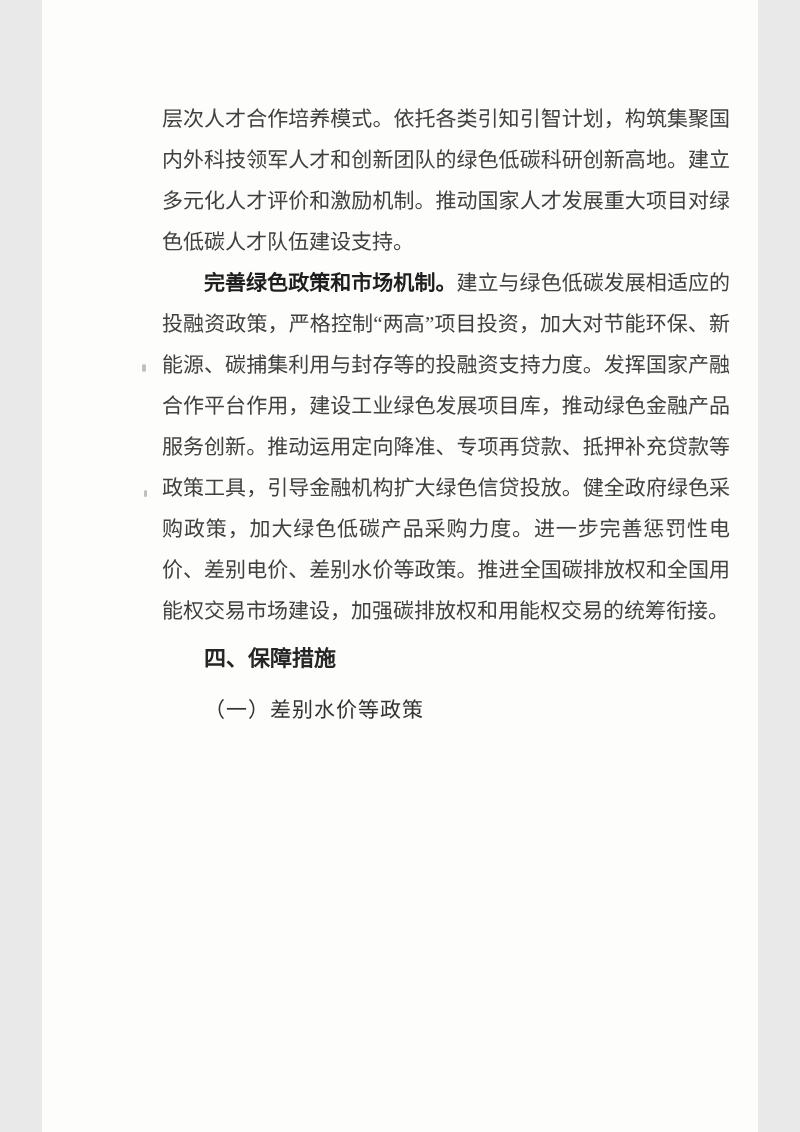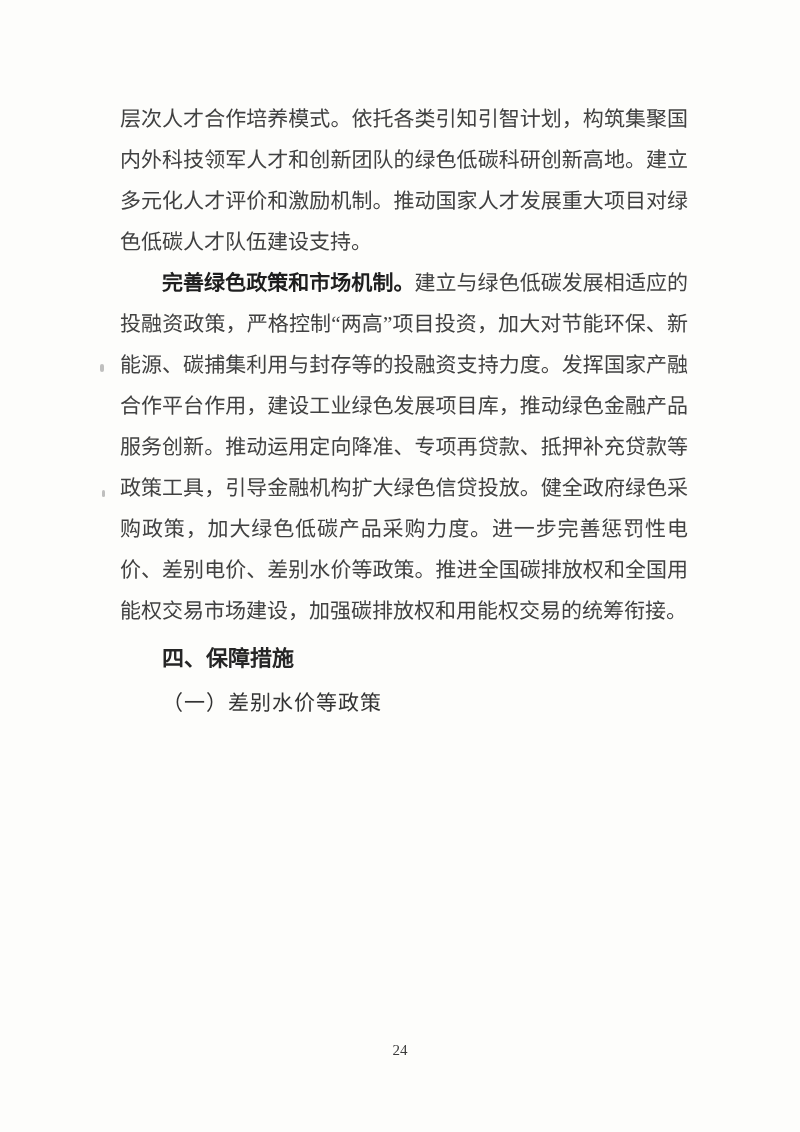--- a/index.html
+++ b/index.html
@@ -1,18 +1,18 @@
 <!DOCTYPE html>
 <html lang="zh-CN"><head>
 <meta charset="utf-8">
 <style>
   html, body { margin: 0; padding: 0; background: #e9e9e9; }
   .page {
     position: relative;
-    width: 800px;
+    width: 716px;
     height: 1132px;
     margin: 0 auto;
     background: #fdfdfb;
     overflow: hidden;
     font-family: "Liberation Serif", "DejaVu Serif", serif;
   }
   .content {
     position: absolute;
     left: 120px;
     top: 99px;
@@ -26,21 +26,21 @@
   .para {
     margin: 0;
     padding: 0;
   }
   .para.indent { text-indent: 2em; }
   .para .lead-bold {
     font-weight: 700;
     color: #1e1e1e;
   }
   .h-major {
-    margin: 6px 0 4px 0;
+    margin: 6px 0 11px 0;
     padding-left: 42px;
     font-family: "Liberation Sans", "DejaVu Sans", sans-serif;
     font-weight: 700;
     font-size: 22px;
     line-height: 41px;
     color: #262626;
     text-align: left;
   }
   .h-minor {
     margin: 0;
@@ -84,14 +84,13 @@
 
     <p class="para indent"><span class="lead-bold">完善绿色政策和市场机制。</span><span>建立与绿色低碳发展相适应的投融资政策，严格控制“两高”项目投资，加大对节能环保、新能源、碳捕集利用与封存等的投融资支持力度。发挥国家产融合作平台作用，建设工业绿色发展项目库，推动绿色金融产品服务创新。推动运用定向降准、专项再贷款、抵押补充贷款等政策工具，引导金融机构扩大绿色信贷投放。健全政府绿色采购政策，加大绿色低碳产品采购力度。进一步完善惩罚性电价、差别电价、差别水价等政策。推进全国碳排放权和全国用能权交易市场建设，加强碳排放权和用能权交易的统筹衔接。</span></p>
 
     <h2 class="h-major">四、保障措施</h2>
 
     <h3 class="h-minor">（一）差别水价等政策</h3>
 
 
   </div>
 
-  <div class="page-number">24</div>
 </div>
 
 </body></html>

